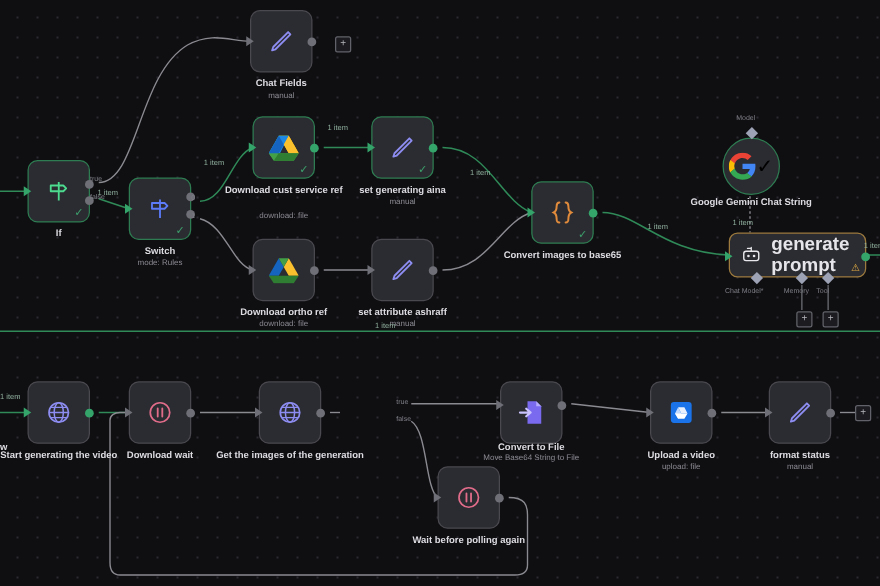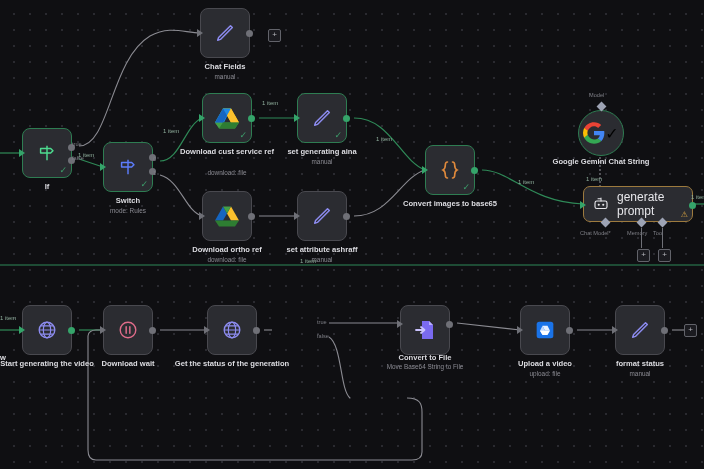--- a/index.html
+++ b/index.html
@@ -87,21 +87,21 @@
     width:44px;height:44px;border-radius:50%;
     background:#2b2c31;border:1px solid #2e7d52;
     display:flex;align-items:center;justify-content:center;position:relative;
   }
   
   .agentbox{
     position:relative;width:110px;height:36px;border-radius:7px;
     background:#2b2c31;border:1px solid #9d7a3e;
     display:flex;align-items:center;box-sizing:border-box;padding-left:8px;gap:7px;
   }
-  .agentbox .name{color:#e6e6ea;font-size:12px;font-weight:normal;}
+  .agentbox .name{color:#e6e6ea;font-size:15px;font-weight:bold;}
   .warn{position:absolute;right:4px;bottom:2px;color:#d9a441;font-size:8px;line-height:8px;}
 
   svg.icon{display:block;}
 </style>
 </head>
 <body>
 
 <div id="canvas">
 
   <svg class="edges" viewBox="0 0 704 469">
@@ -363,21 +363,21 @@
       <span class="port in"></span>
       <span>
         <svg class="icon" width="22" height="22" viewBox="0 0 24 24">
           <circle cx="12" cy="12" r="8.5" fill="none" stroke="#8d8cf0" stroke-width="1.5"></circle>
           <ellipse cx="12" cy="12" rx="4" ry="8.5" fill="none" stroke="#8d8cf0" stroke-width="1.3"></ellipse>
           <path d="M3.5 12h17M5 7.5h14M5 16.5h14" stroke="#8d8cf0" stroke-width="1.2" fill="none"></path>
         </svg>
       </span>
       <span class="port out"></span>
     </div>
-    <div class="nlabel">Get the status of the generation</div>
+    <div class="nlabel">Get the images of the generation</div>
   </div>
 
 
   <div class="node" style="left:400px;top:305px;">
     <div class="nbox">
       <span class="port in" style="top:18px;"></span>
       <span>
         <svg class="icon" width="24" height="24" viewBox="0 0 24 24">
           <path d="M9 3h7l4 4v14H9z" fill="#7a6af0"></path>
           <path d="M16 3v4h4z" fill="#b7aefb"></path>
@@ -414,20 +414,33 @@
         <svg class="icon" width="22" height="22" viewBox="0 0 24 24">
             <path d="M4 20l3-1L20 6l-2-2L5 17l-1 3z" fill="none" stroke="#8d8cf0" stroke-width="1.6" stroke-linejoin="round"></path>
           </svg>
       </span>
       <span class="port out"></span>
     </div>
     <div class="nlabel">format status</div>
     <div class="nsub" style="top:65px;">manual</div>
   </div>
 
+  <div class="node" style="left:350px;top:373px;">
+    <div class="nbox">
+      <span class="port in"></span>
+      <span>
+        <svg class="icon" width="22" height="22" viewBox="0 0 24 24">
+          <circle cx="12" cy="12" r="8.5" fill="none" stroke="#e06c8a" stroke-width="1.5"></circle>
+          <path d="M10 8.5v7M14 8.5v7" stroke="#e06c8a" stroke-width="1.6" stroke-linecap="round"></path>
+        </svg>
+      </span>
+      <span class="port out"></span>
+    </div>
+    <div class="nlabel" style="width:140px;">Wait before polling again</div>
+  </div>
 
   <span class="portlbl" style="left:72px;top:141px;">true</span>
   <span class="portlbl" style="left:72px;top:155px;">false</span>
   <span class="portlbl" style="left:153px;top:156px;">0</span>
   <span class="portlbl" style="left:153px;top:170px;">1</span>
   <span class="portlbl" style="left:317px;top:319px;">true</span>
   <span class="portlbl" style="left:317px;top:333px;">false</span>
 
   <span class="itemlbl g" style="left:262px;top:100px;">1 item</span>
   <span class="itemlbl g" style="left:376px;top:136px;">1 item</span>

